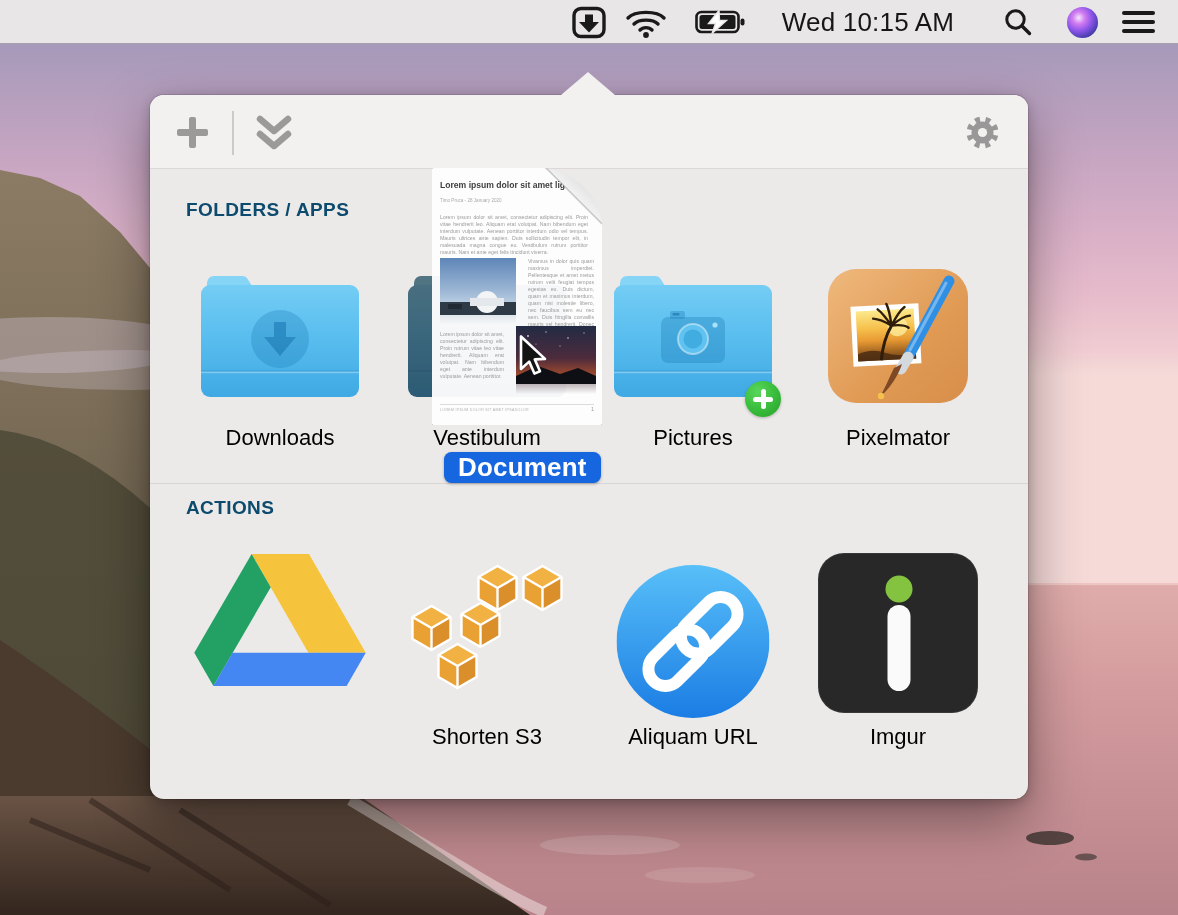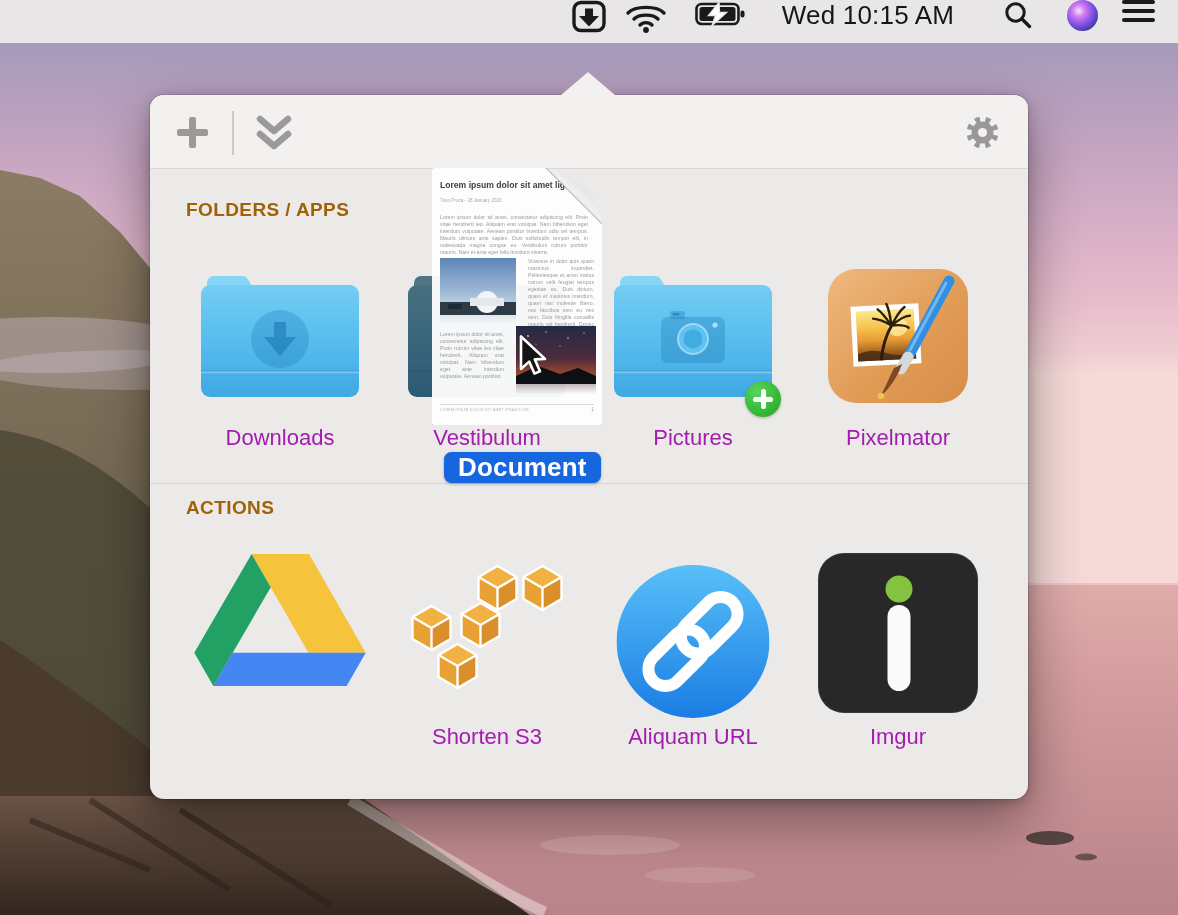--- a/index.html
+++ b/index.html
@@ -5,45 +5,45 @@
   * { margin:0; padding:0; box-sizing:border-box; }
   html,body { width:1178px; height:915px; overflow:hidden; font-family:"Liberation Sans", sans-serif; }
   .stage { position:relative; width:1178px; height:915px; background:#caa3b5; }
 
   
   .wallpaper { position:absolute; inset:0; z-index:0; }
 
   
   .menubar { position:absolute; left:0; top:0; width:1178px; height:44px; z-index:30;
              background:#e8e6e7; border-bottom:1px solid rgba(90,80,100,.45); }
-  .mb-item { position:absolute; top:0; height:44px; display:flex; align-items:flex-start; justify-content:center; }
+  .mb-item { position:absolute; top:0; height:44px; display:flex; align-items:center; justify-content:center; }
   .mb-clock { font-size:26px; color:#161616; letter-spacing:.2px; white-space:nowrap; }
   .siri-orb { width:31px; height:31px; border-radius:50%;
               background:radial-gradient(circle at 38% 35%, #f2e7ff 0%, #d37cf0 22%, #8a54e8 48%, #4a3fb0 72%, #232662 100%); }
   .mb-lines { display:flex; flex-direction:column; gap:5px; }
   .mb-lines span { display:block; width:33px; height:4px; border-radius:2px; background:#1a1a1a; }
 
   
   .popover { position:absolute; left:150px; top:95px; width:878px; height:704px; z-index:20;
              background:#eceae9; border-radius:14px;
              box-shadow:0 22px 55px rgba(0,0,0,.40), 0 3px 12px rgba(0,0,0,.22), 0 0 0 1px rgba(0,0,0,.10); }
   .pop-arrow { position:absolute; left:411px; top:-23px; width:0; height:0;
                border-left:27px solid transparent; border-right:27px solid transparent;
                border-bottom:23px solid #f2f1f0; }
   .pop-header { position:absolute; left:0; top:0; width:878px; height:74px; background:#f2f1f0;
                 border-radius:14px 14px 0 0; border-bottom:1px solid #dbd8d7; }
   .tool { position:absolute; cursor:default; }
   .v-div { position:absolute; left:82px; top:16px; width:2px; height:44px; background:#ccc9c8; }
 
-  .section-label { position:absolute; font-size:19px; font-weight:bold; color:#a16207; letter-spacing:.4px; }
+  .section-label { position:absolute; font-size:19px; font-weight:bold; color:#0c4a6e; letter-spacing:.4px; }
   .h-div { position:absolute; left:0; top:388px; width:878px; height:1px; background:#d8d5d4; }
 
   .grid-item { position:absolute; width:206px; height:210px; }
   .gi-icon { position:absolute; left:50%; transform:translateX(-50%); }
-  .item-label { position:absolute; left:-10px; right:-10px; text-align:center; font-size:22px; color:#a21caf; }
+  .item-label { position:absolute; left:-10px; right:-10px; text-align:center; font-size:22px; color:#000000; }
   .row1 .item-label { top:170px; }
   .row2 .item-label { top:179px; }
   .dimmed { filter:brightness(.55) saturate(.8); }
 
   
   .plus-badge { position:absolute; left:155px; top:126px; width:36px; height:36px; border-radius:50%;
                 background:radial-gradient(circle at 35% 30%, #5ad65c 0%, #3cc03e 45%, #27a02a 100%);
                 box-shadow:0 1px 3px rgba(0,0,0,.25); }
   .plus-badge i { position:absolute; background:#fff; border-radius:2.5px; }
   .plus-badge i:nth-child(1) { left:8px; top:15.5px; width:20px; height:5px; }

